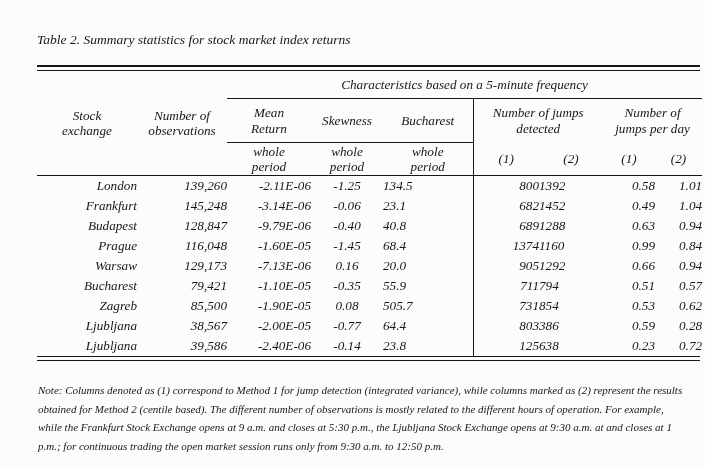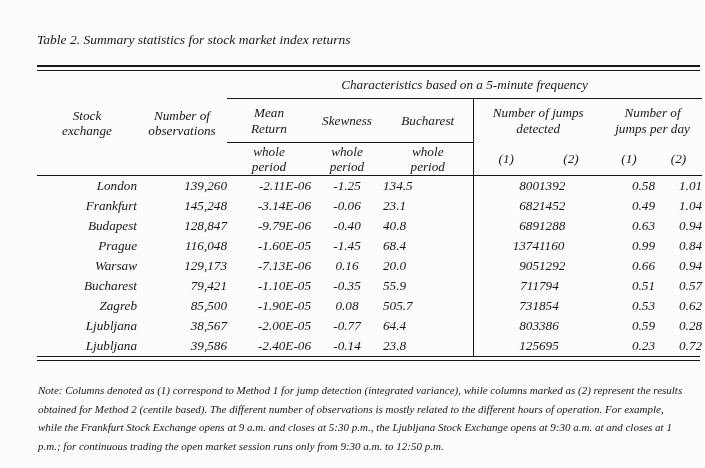--- a/index.html
+++ b/index.html
@@ -224,21 +224,21 @@
           <td class="c7">0.59</td>
           <td class="c8">0.28</td>
         </tr>
         <tr>
           <td class="c0">Ljubljana</td>
           <td class="c1">39,586</td>
           <td class="c2">-2.40E-06</td>
           <td class="c3">-0.14</td>
           <td class="c4">23.8</td>
           <td class="c5">125</td>
-          <td class="c6">695</td>
+          <td class="c6">638</td>
           <td class="c7">0.23</td>
           <td class="c8">0.72</td>
         </tr>
       </tbody>
   </table>
 
   <div class="rule-double-bottom"></div>
 
   <p class="note">Note: Columns denoted as (1) correspond to Method 1 for jump detection (integrated variance), while columns marked as (2) represent the results obtained for Method 2 (centile based). The different number of observations is mostly related to the different hours of operation. For example, while the Frankfurt Stock Exchange opens at 9 a.m. and closes at 5:30 p.m., the Ljubljana Stock Exchange opens at 9:30 a.m. at and closes at 1 p.m.; for continuous trading the open market session runs only from 9:30 a.m. to 12:50 p.m.</p>
 

